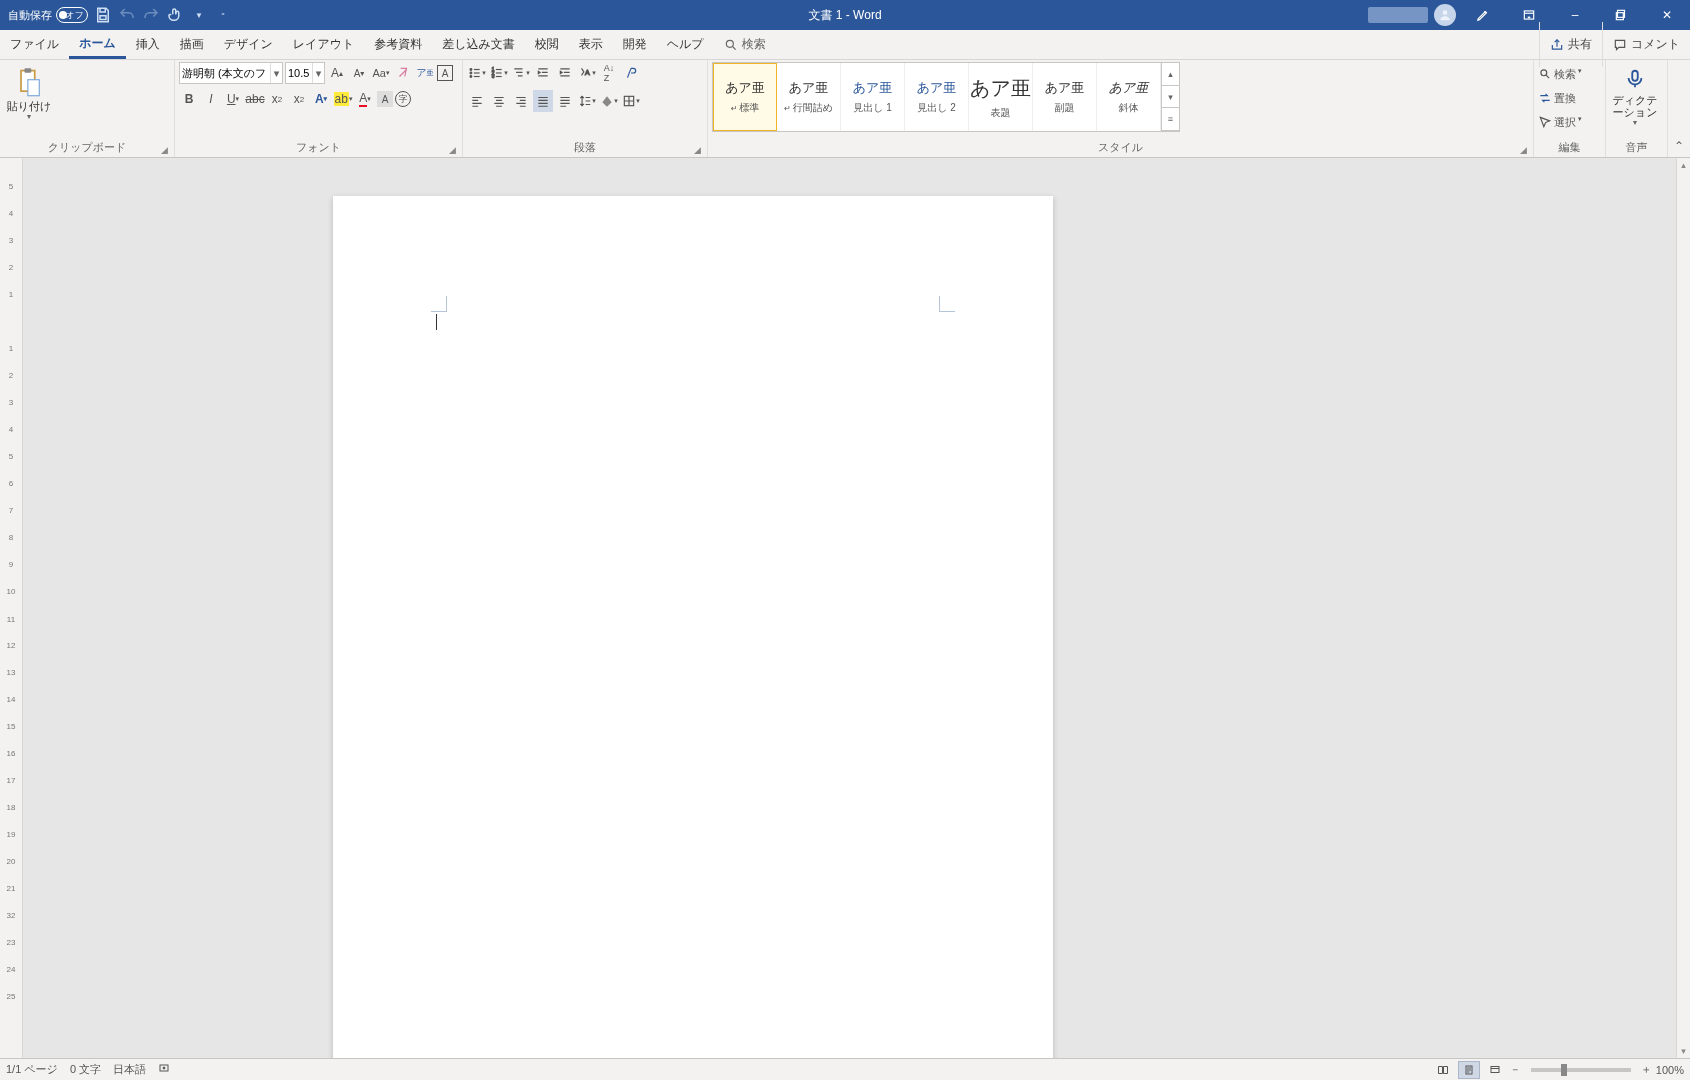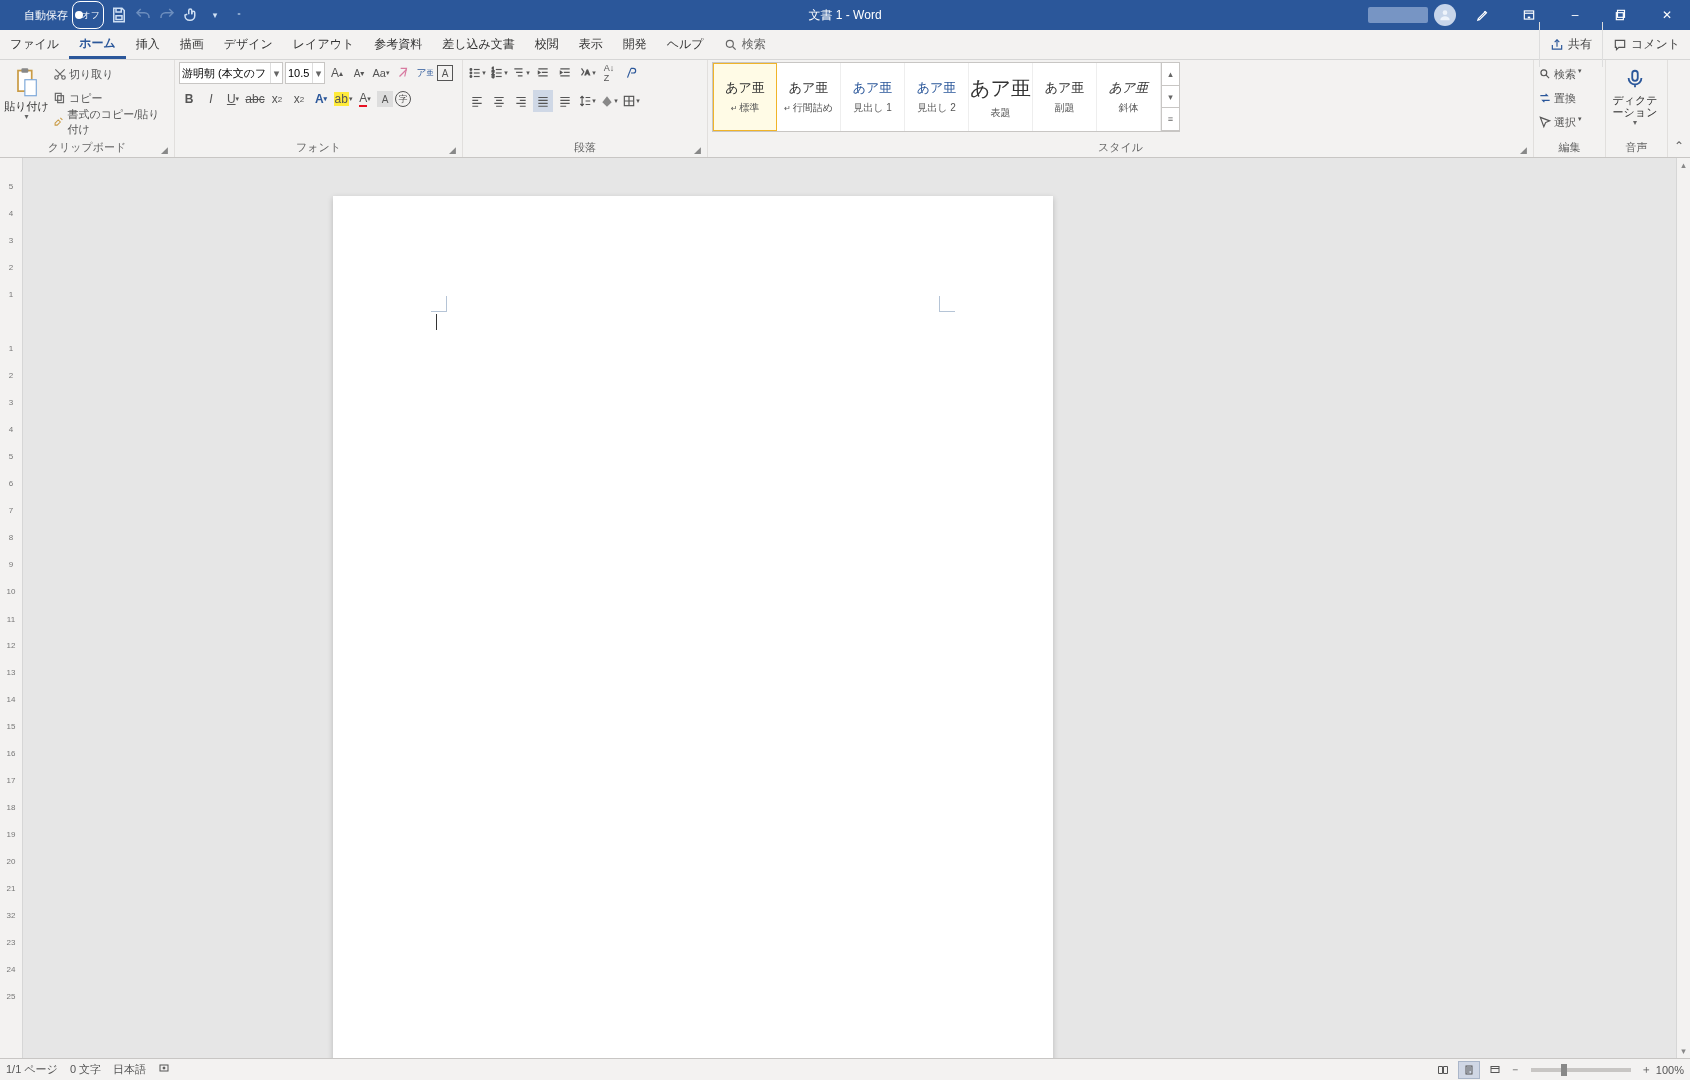--- a/index.html
+++ b/index.html
@@ -1,20 +1,20 @@
 <!DOCTYPE html>
 <html><head>
 <meta charset="utf-8">
 <style>
 * { margin: 0; padding: 0; box-sizing: border-box; font-family: "Meiryo UI", "Yu Gothic UI", sans-serif; }
 body { background: #e6e6e6; width: 1690px; height: 1080px; overflow: hidden; font-size: 12px; color: #333; }
 .title-bar { background: #2b579a; height: 30px; display: flex; align-items: center; color: #fff; position: relative; }
-.title-left { display: flex; align-items: center; gap: 6px; padding-left: 24px; }
+.title-left { display: flex; align-items: center; gap: 6px; padding-left: 8px; }
 .autosave { display: flex; align-items: center; gap: 4px; font-size: 11px; }
-.pill { display: inline-flex; align-items: center; border: 1px solid #fff; border-radius: 8px; height: 28px; width: 32px; padding: 0 3px; font-size: 9px; justify-content: flex-end; position: relative; }
+.pill { display: inline-flex; align-items: center; border: 1px solid #fff; border-radius: 8px; height: 16px; width: 32px; padding: 0 3px; font-size: 9px; justify-content: flex-end; position: relative; }
 .pill::before { content: ""; width: 8px; height: 8px; background: #fff; border-radius: 50%; position: absolute; left: 2px; }
 .qat-icon { width: 18px; height: 18px; display: inline-flex; align-items: center; justify-content: center; color: #cfe0f4; }
 .title-center { position: absolute; left: 50%; transform: translateX(-50%); font-size: 12px; }
 .title-right { position: absolute; right: 0; display: flex; align-items: center; height: 100%; }
 .tbar-btn { width: 46px; height: 30px; display: flex; align-items: center; justify-content: center; color: #fff; }
 .tbar-btn svg { width: 14px; height: 14px; }
 .name-pill { width: 60px; height: 16px; background: #7795c4; border-radius: 2px; margin-right: 6px; }
 .avatar { width: 22px; height: 22px; border-radius: 50%; background: #c7d5ea; display: flex; align-items: center; justify-content: center; margin-right: 4px; }
 .avatar svg { width: 14px; height: 14px; fill: #eef3fb; }
 
@@ -197,44 +197,20 @@
   <div class="group" style="width:175px">
     <div class="group-body">
       <div class="big-btn">
         <svg width="28" height="32" viewBox="0 0 24 28">
             <rect x="5" y="4" width="12" height="18" fill="#fff" stroke="#c99b45" stroke-width="1.5"></rect>
             <rect x="8" y="2" width="6" height="4" rx="1" fill="#888"></rect>
             <rect x="11" y="12" width="10" height="14" fill="#fff" stroke="#7aa6d8"></rect>
           </svg>
         <div class="lbl">貼り付け</div>
         <span class="uc" style="font-size:8px;color:#666">▾</span>
-      </div>
-      <div class="stack">
-        <div class="mini-row">
-            <svg viewBox="0 0 24 24" fill="none" stroke="#666" stroke-width="2">
-              <circle cx="6" cy="18" r="3"></circle>
-              <circle cx="18" cy="18" r="3"></circle>
-              <path d="M8 16L20 4M16 16L4 4"></path>
-            </svg>
-            <span>切り取り</span>
-          </div>
-        <div class="mini-row">
-            <svg viewBox="0 0 24 24" fill="none" stroke="#666" stroke-width="2">
-              <rect x="4" y="4" width="10" height="12"></rect>
-              <rect x="8" y="8" width="10" height="12"></rect>
-            </svg>
-            <span>コピー</span>
-          </div>
-        <div class="mini-row">
-            <svg viewBox="0 0 24 24" fill="none" stroke="#c99b45" stroke-width="2">
-              <path d="M4 14l6-6 4 4-6 6H4v-4z"></path>
-              <path d="M14 4l4 4"></path>
-            </svg>
-            <span>書式のコピー/貼り付け</span>
-          </div>
       </div>
     </div>
     <div class="group-label"><span>クリップボード</span><span class="launcher">◢</span></div>
   </div>
 
   <div class="group" style="width:288px">
     <div class="group-body" style="flex-direction:column;gap:4px">
       <div style="display:flex;gap:2px;align-items:center">
         <div class="fontbox" style="width:104px">
             <input style="width: 90px;" readonly="" value="游明朝 (本文のフォ">

